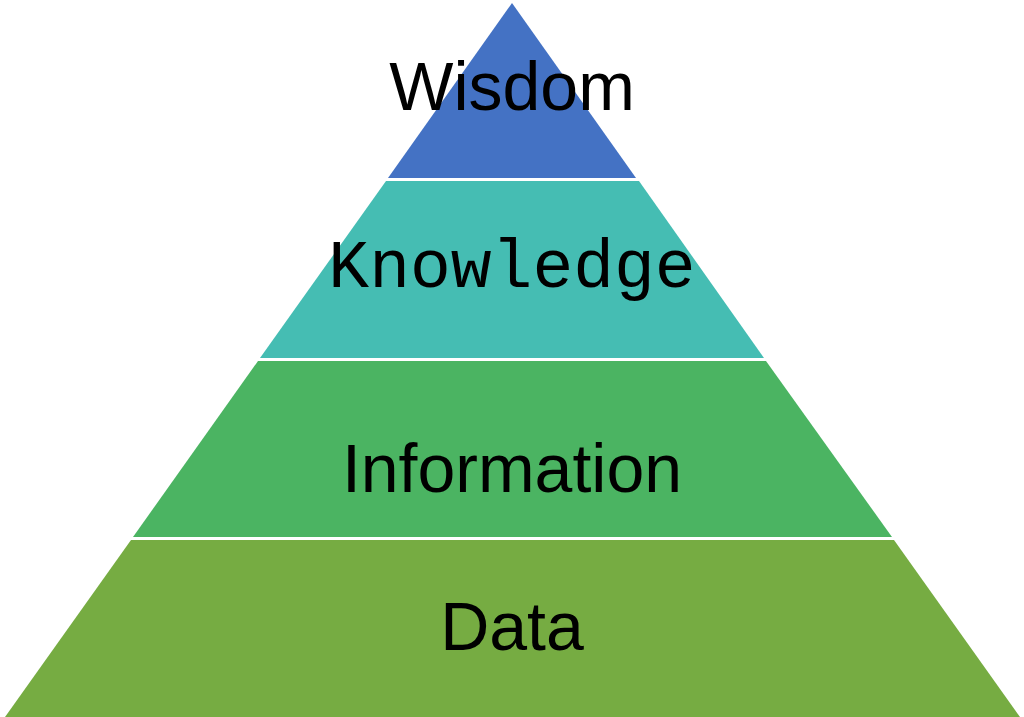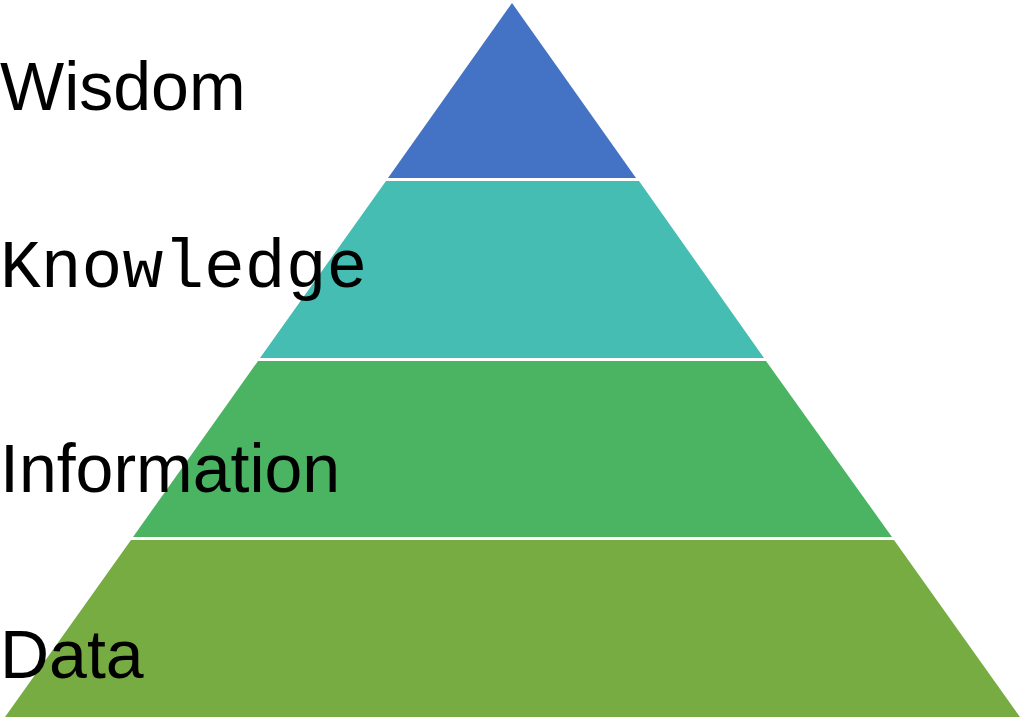--- a/index.html
+++ b/index.html
@@ -24,21 +24,21 @@
   
   .shape.level-0 { clip-path: polygon(512px 3px, 636px 178px, 388px 178px); }
   .shape.level-1 { clip-path: polygon(386px 181px, 639px 181px, 764px 358px, 260px 358px); }
   .shape.level-2 { clip-path: polygon(258px 361px, 766px 361px, 892px 537px, 133px 537px); }
   .shape.level-3 { clip-path: polygon(131px 540px, 894px 540px, 1020px 717px, 5px 717px); }
 
   .label {
     position: absolute;
     left: 0;
     width: 1024px;
-    text-align: left;
+    text-align: center;
     font-size: 68px;
     font-weight: 400;
     line-height: 1;
     letter-spacing: 0px;
     color: #000000;
     white-space: nowrap;
   }
   .label.level-0 { top: 52px; }
   .label.level-1 { top: 235px; font-family: Liberation Mono, monospace; }
   .label.level-2 { top: 434px; }
@@ -50,14 +50,14 @@
 <div class="stage" style="background: rgb(255, 255, 255);">
 
   <div class="shape level-0" style="background: rgb(68, 114, 196);"></div>
   <div class="shape level-1" style="background: rgb(69, 189, 179);"></div>
   <div class="shape level-2" style="background: rgb(75, 180, 98);"></div>
   <div class="shape level-3" style="background: rgb(118, 172, 66);"></div>
 
   <div class="label level-0" style="color: rgb(0, 0, 0);">Wisdom</div>
   <div class="label level-1" style="color: rgb(0, 0, 0);">Knowledge</div>
   <div class="label level-2" style="color: rgb(0, 0, 0);">Information</div>
-  <div class="label level-3" style="color: rgb(0, 0, 0); margin-top: 28px;">Data</div>
+  <div class="label level-3" style="color: rgb(0, 0, 0);">Data</div>
 </div>
 
 </body></html>

